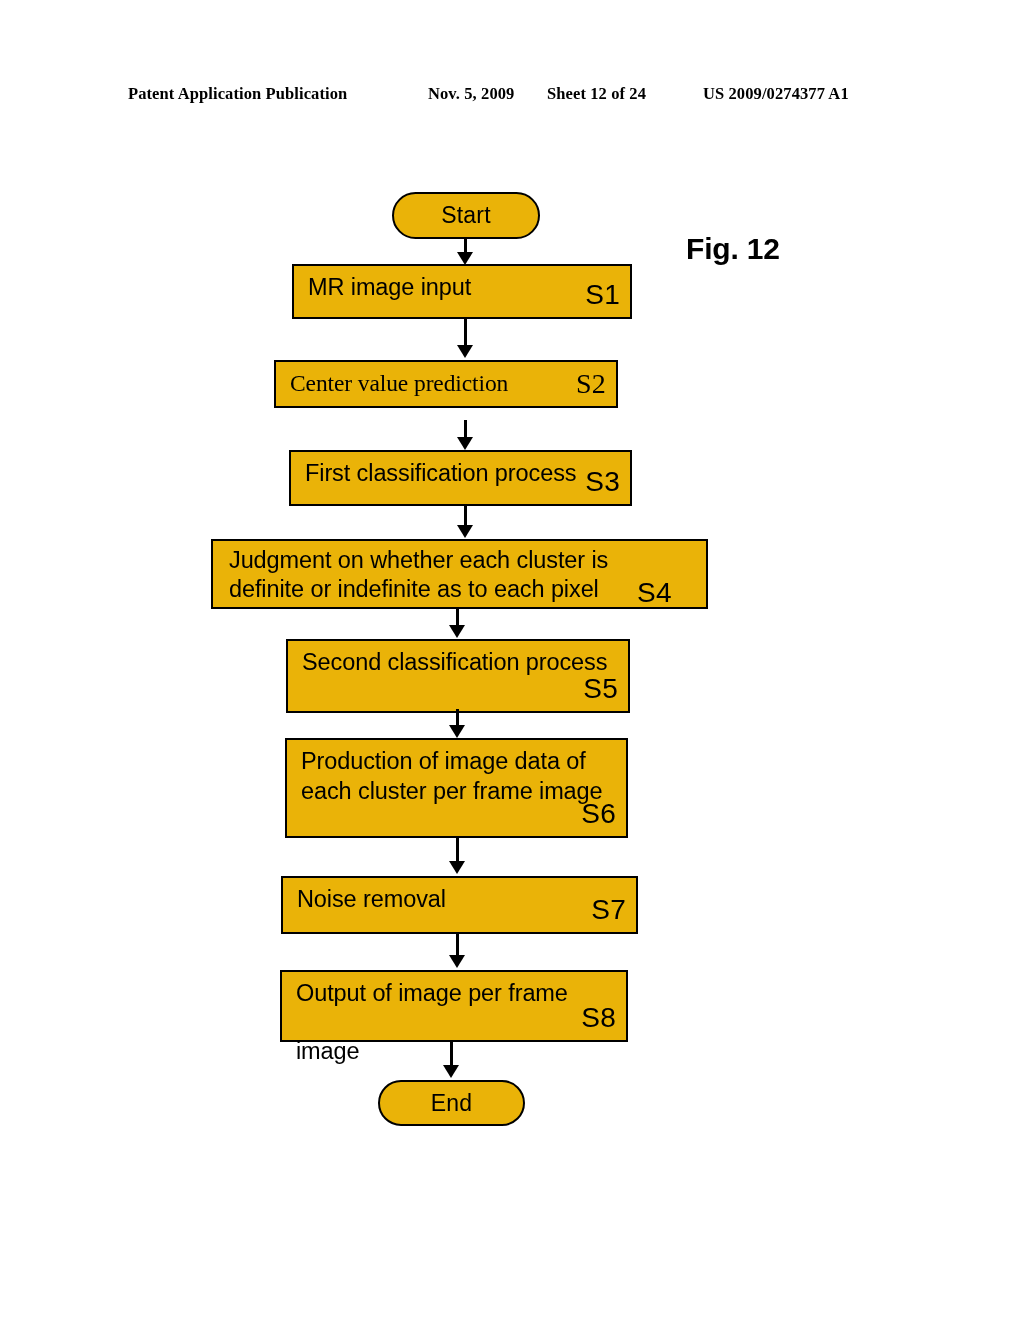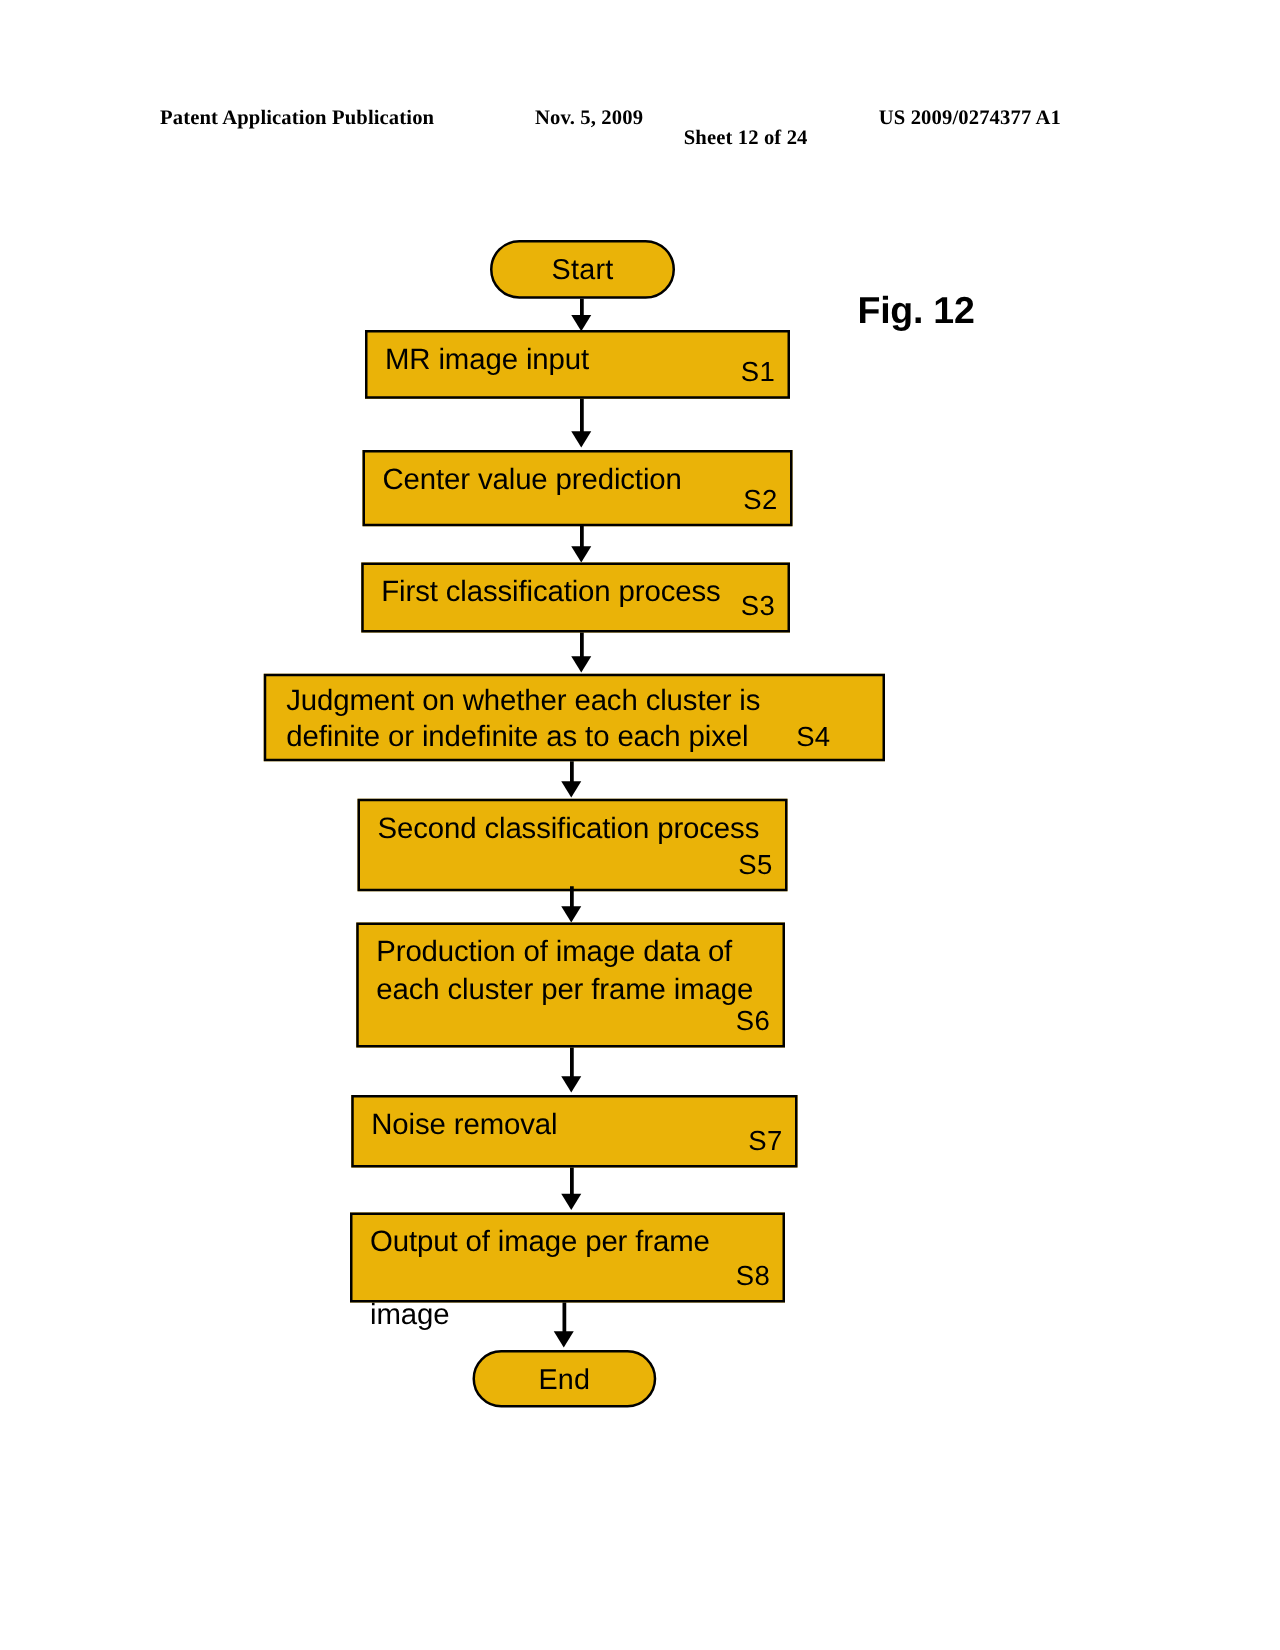--- a/index.html
+++ b/index.html
@@ -24,21 +24,21 @@
     width: 1024px;
     height: 30px;
     font-family: "Liberation Serif", serif;
     font-weight: bold;
     font-size: 16.5px;
     letter-spacing: 0.1px;
     white-space: nowrap;
   }
   .hdr-pub   { position: absolute; left: 128px; top: 0; }
   .hdr-date  { position: absolute; left: 428px; top: 0; }
-  .hdr-sheet { position: absolute; left: 547px; top: 0; margin-top: 16px; }
+  .hdr-sheet { position: absolute; left: 547px; top: 0; }
   .hdr-num   { position: absolute; left: 703px; top: 0; }
 
   
   .fig-label {
     position: absolute;
     left: 686px;
     top: 232px;
     font-family: "Liberation Sans", sans-serif;
     font-weight: bold;
     font-size: 30px;
@@ -71,21 +71,21 @@
     position: absolute;
     left: 14px;
     top: 6px;
     right: 8px;
     font-size: 23.5px;
     line-height: 30px;
     letter-spacing: -0.1px;
   }
   .proc-step {
     position: absolute;
-    font-size: 22px;
+    font-size: 28px;
     line-height: 1;
     letter-spacing: 0.2px;
   }
 
   
   .step-br { right: 10px; bottom: 8px; }
 
   
   .conn {
     position: absolute;
@@ -121,21 +121,21 @@
 <div class="arrowhead" style="left:457px; top:252px;"></div>
 
 <div class="node process" style="left:292px; top:264px; width:340px; height:55px;">
   <div class="proc-text">MR image input</div>
   <div class="proc-step step-br">S1</div>
 </div>
 
 <div class="conn" style="left:464px; top:319px; height:28px;"></div>
 <div class="arrowhead" style="left:457px; top:345px;"></div>
 
-<div class="node process" style="left:290px; top:360px; width:344px; height:61px;">
+<div class="node process" style="left:274px; top:360px; width:344px; height:48px;font-family:Liberation Serif, serif;">
   <div class="proc-text">Center value prediction</div>
   <div class="proc-step step-br">S2</div>
 </div>
 
 <div class="conn" style="left:464px; top:420px; height:20px;"></div>
 <div class="arrowhead" style="left:457px; top:437px;"></div>
 
 <div class="node process" style="left:289px; top:450px; width:343px; height:56px;">
   <div class="proc-text">First classification process</div>
   <div class="proc-step step-br">S3</div>

